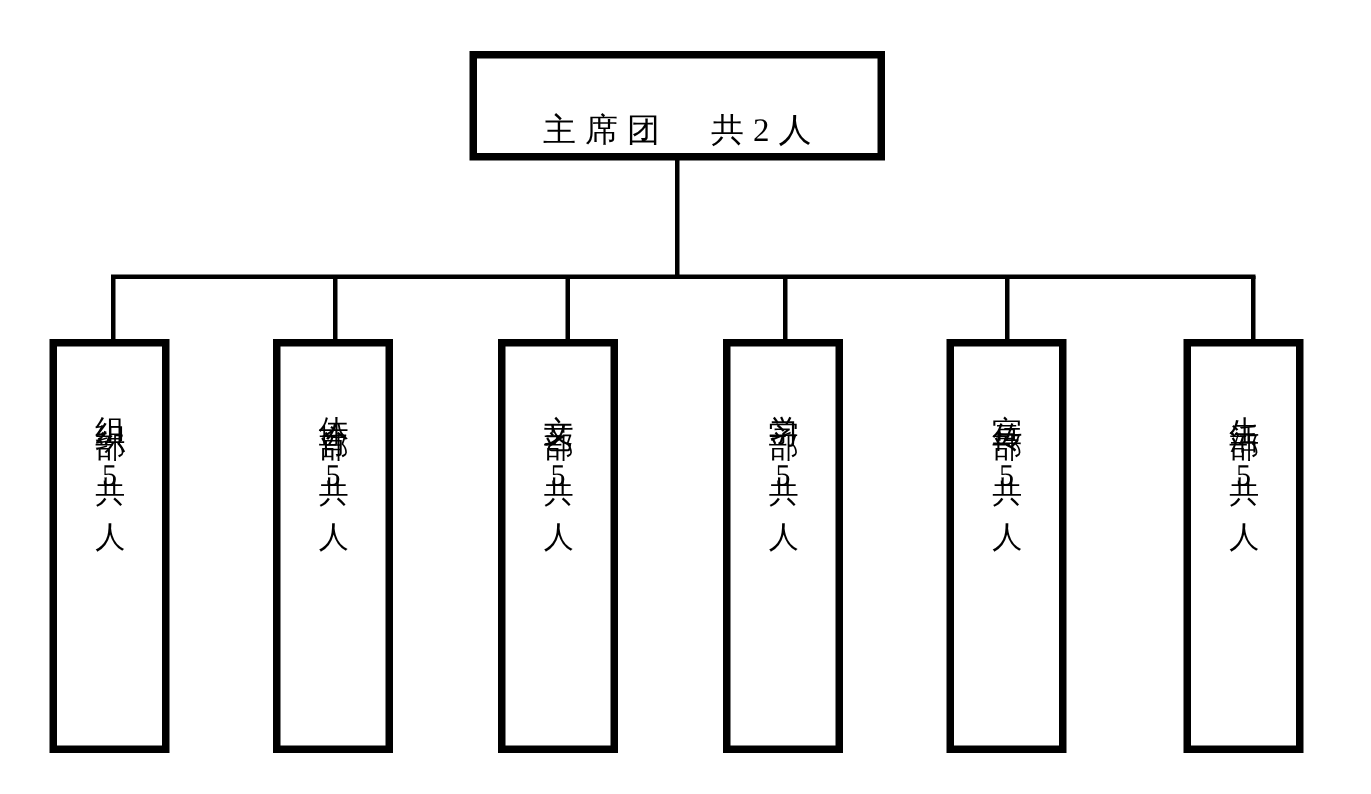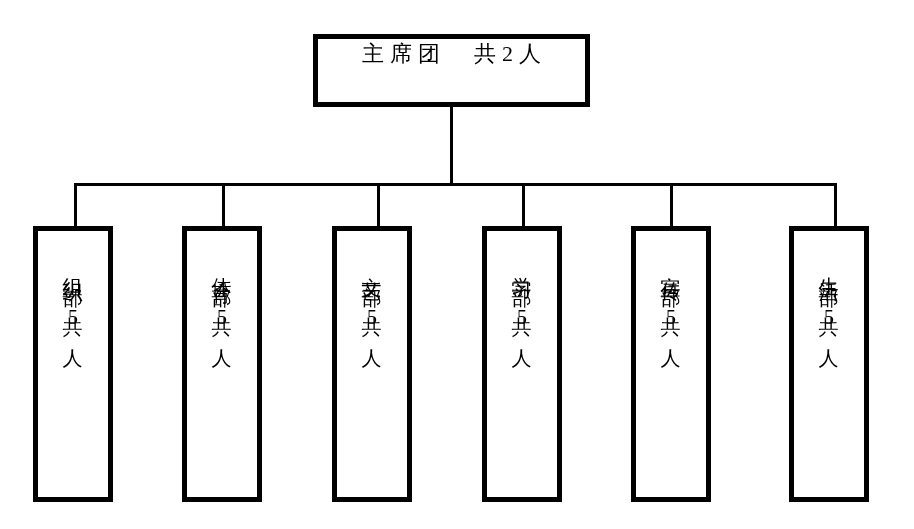--- a/index.html
+++ b/index.html
@@ -21,21 +21,21 @@
     box-sizing: border-box;
     border: 5px solid #000000;
     background: #ffffff;
     display: flex;
   }
   .root-box {
     left: 313px;
     top: 34px;
     width: 277px;
     height: 73px;
-    align-items: flex-start;
+    align-items: flex-end;
     justify-content: center;
   }
   .root-label {
     font-size: 22px;
     letter-spacing: 6px;
     text-indent: 6px; 
     white-space: nowrap;
   }
   .child-box {
     top: 226px;

